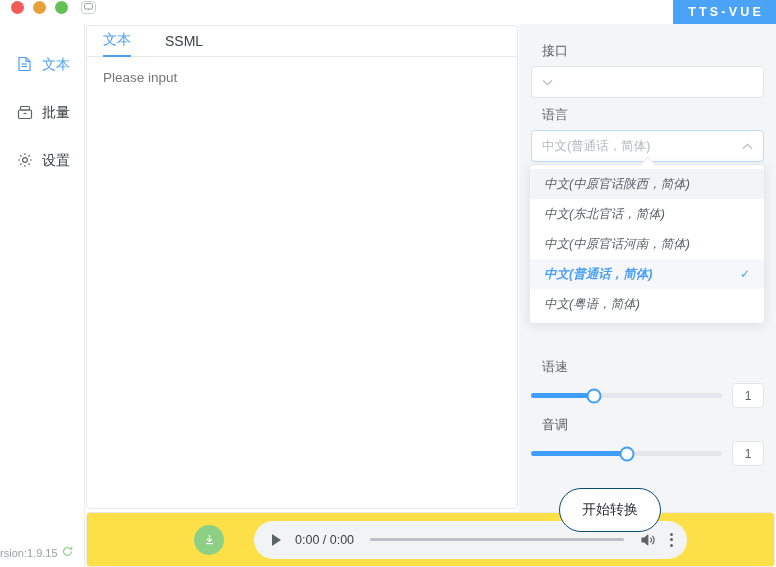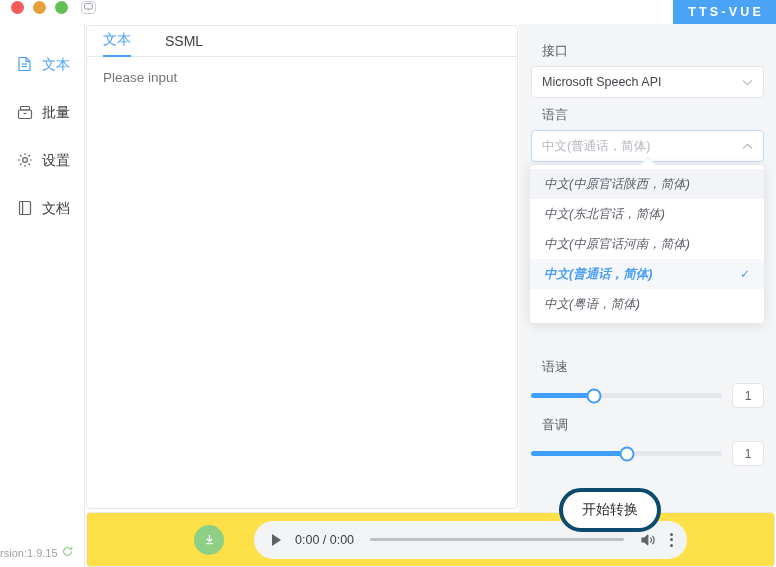--- a/index.html
+++ b/index.html
@@ -160,21 +160,21 @@
     height:22px; background:#e7e7f7; color:#6f6fd6; border:1px solid #d8d8f0;
     border-radius:4px; font-size:12px; display:flex; align-items:center;
     justify-content:center; cursor:pointer;
   }
   .presetsel {
     height:30px; margin-top:6px; background:#fff; border:1px solid #e3e5e8; border-radius:4px;
     display:flex; align-items:center; padding:0 10px; font-size:12.5px; color:#44474d; cursor:pointer;
   }
   .presetsel .sel-text { flex:1; }
   .convertbtn {
-    margin-left:28px; width:102px; height:44px; border:4px solid #0c4a6e;
+    margin-left:28px; width:102px; height:44px; border:1px solid #0c4a6e;
     border-radius:22px; background:#fff; color:#2f3033; font-size:14px;
     display:flex; align-items:center; justify-content:center; cursor:pointer;
   }
 </style>
 </head>
 <body>
 
 <div class="app">
 
   <div class="titlebar">
@@ -216,29 +216,20 @@
     </div>
     <div class="nav-item">
       <span class="nav-ico">
         <svg width="16" height="16" viewBox="0 0 16 16" fill="none" stroke="#5f6368" stroke-width="1.2">
           <circle cx="8" cy="8" r="2.4"></circle>
           <path d="M8 1.2v1.8M8 13v1.8M14.8 8h-1.8M3 8H1.2M12.8 3.2l-1.3 1.3M4.5 11.5l-1.3 1.3M12.8 12.8l-1.3-1.3M4.5 4.5L3.2 3.2"></path>
         </svg>
       </span>
       <span class="nav-label">设置</span>
     </div>
-    <div class="nav-item">
-      <span class="nav-ico">
-        <svg width="14" height="16" viewBox="0 0 14 16" fill="none" stroke="#5f6368" stroke-width="1.2">
-          <rect x="1.5" y="1.5" width="11" height="13" rx="1"></rect>
-            <line x1="4.6" y1="1.5" x2="4.6" y2="14.5"></line>
-        </svg>
-      </span>
-      <span class="nav-label">文档</span>
-    </div>
 
     <div class="version">
       <span>ersion:1.9.15</span>
       <span>
         <svg width="11" height="11" viewBox="0 0 12 12" fill="none" stroke="#8dcf84" stroke-width="1.3">
           <path d="M10.3 6a4.3 4.3 0 1 1-1.4-3.2"></path>
             <path d="M10.6 0.9v2.6H8"></path>
         </svg>
       </span>
     </div>
@@ -276,21 +267,20 @@
           <i></i>
           <i></i>
         </span>
     </div>
   </div>
 
   <div class="settings">
 
     <div class="fld-label">接口</div>
     <div class="select">
-      <span class="sel-text">Microsoft Speech API</span>
       <span class="chev">
         <svg width="11" height="7" viewBox="0 0 11 7" fill="none" stroke="currentColor" stroke-width="1.2">
             <path d="M1 1.4l4.5 4.2L10 1.4"></path>
           </svg>
       </span>
     </div>
 
     <div class="fld-label">语言</div>
     <div class="select focused">
       <span class="sel-text">中文(普通话，简体)</span>

